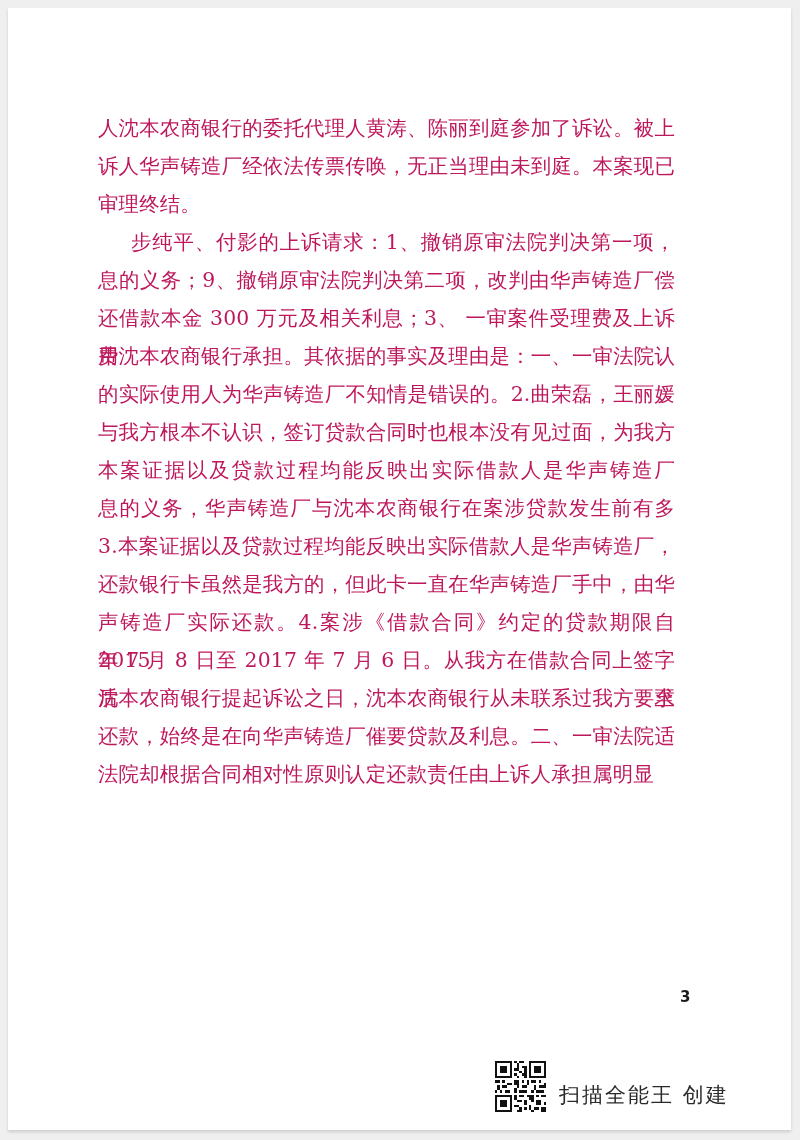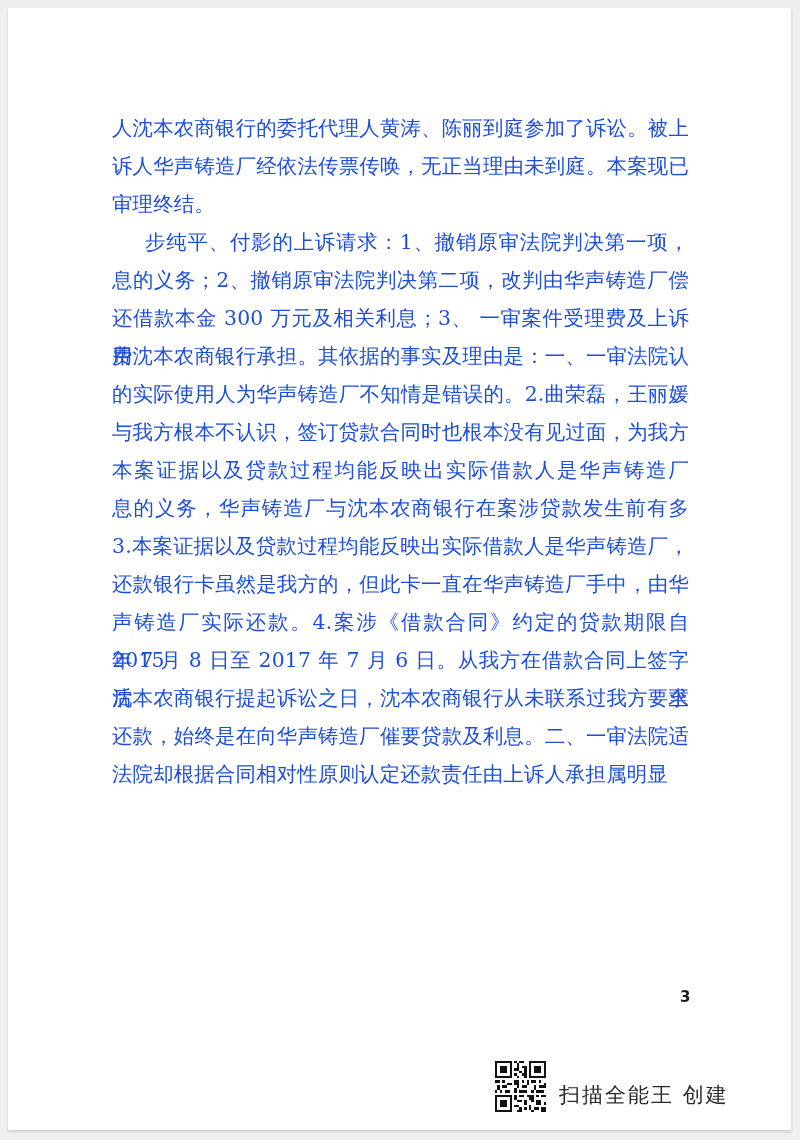--- a/index.html
+++ b/index.html
@@ -15,24 +15,24 @@
     position: absolute;
     left: 8px;
     top: 8px;
     width: 783px;
     height: 1122px;
     background: #ffffff;
     box-shadow: 0 2px 3px rgba(0,0,0,0.14);
   }
   .text-block {
     position: absolute;
-    left: 104px;
+    left: 90px;
     top: 101px;
     width: 577px;
-    color: #1d4ed8;
+    color: #be185d;
   }
   .line {
     height: 38px;
     line-height: 38px;
     font-size: 20.4px;
     white-space: nowrap;
     text-align: justify;
     text-align-last: left;
     letter-spacing: 0.2px;
   }
@@ -78,21 +78,21 @@
 </head>
 <body>
 
 <div class="document-page">
 
   <div class="text-block">
       <div class="line j">人沈本农商银行的委托代理人黄涛、陈丽到庭参加了诉讼。被上</div>
       <div class="line j">诉人华声铸造厂经依法传票传唤，无正当理由未到庭。本案现已</div>
       <div class="line">审理终结。</div>
       <div class="line j ind">步纯平、付影的上诉请求：1、撤销原审法院判决第一项，</div>
-      <div class="line j">息的义务；2、撤销原审法院判决第二项，改判由华声铸造厂偿</div>
+      <div class="line j">息的义务；9、撤销原审法院判决第二项，改判由华声铸造厂偿</div>
       <div class="line j">还借款本金 300 万元及相关利息；3、 一审案件受理费及上诉费</div>
       <div class="line j">用沈本农商银行承担。其依据的事实及理由是：一、一审法院认</div>
       <div class="line j">的实际使用人为华声铸造厂不知情是错误的。2.曲荣磊，王丽媛</div>
       <div class="line j">与我方根本不认识，签订贷款合同时也根本没有见过面，为我方</div>
       <div class="line j">本案证据以及贷款过程均能反映出实际借款人是华声铸造厂</div>
       <div class="line j">息的义务，华声铸造厂与沈本农商银行在案涉贷款发生前有多</div>
       <div class="line j">3.本案证据以及贷款过程均能反映出实际借款人是华声铸造厂，</div>
       <div class="line j">还款银行卡虽然是我方的，但此卡一直在华声铸造厂手中，由华</div>
       <div class="line j">声铸造厂实际还款。4.案涉《借款合同》约定的贷款期限自 2015</div>
       <div class="line j">年 7 月 8 日至 2017 年 7 月 6 日。从我方在借款合同上签字后至</div>

